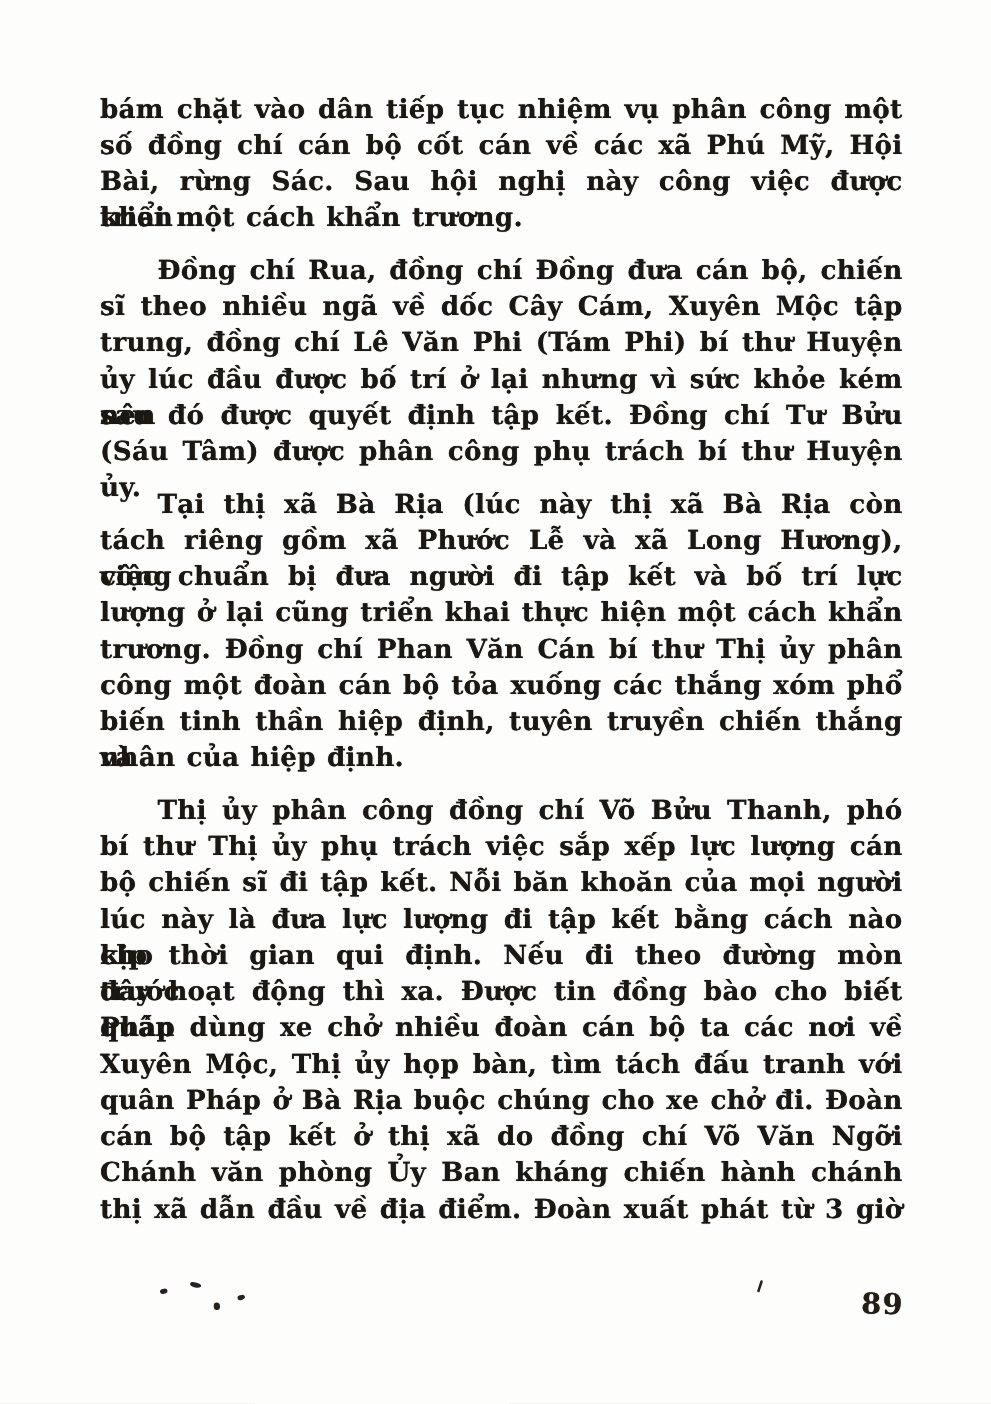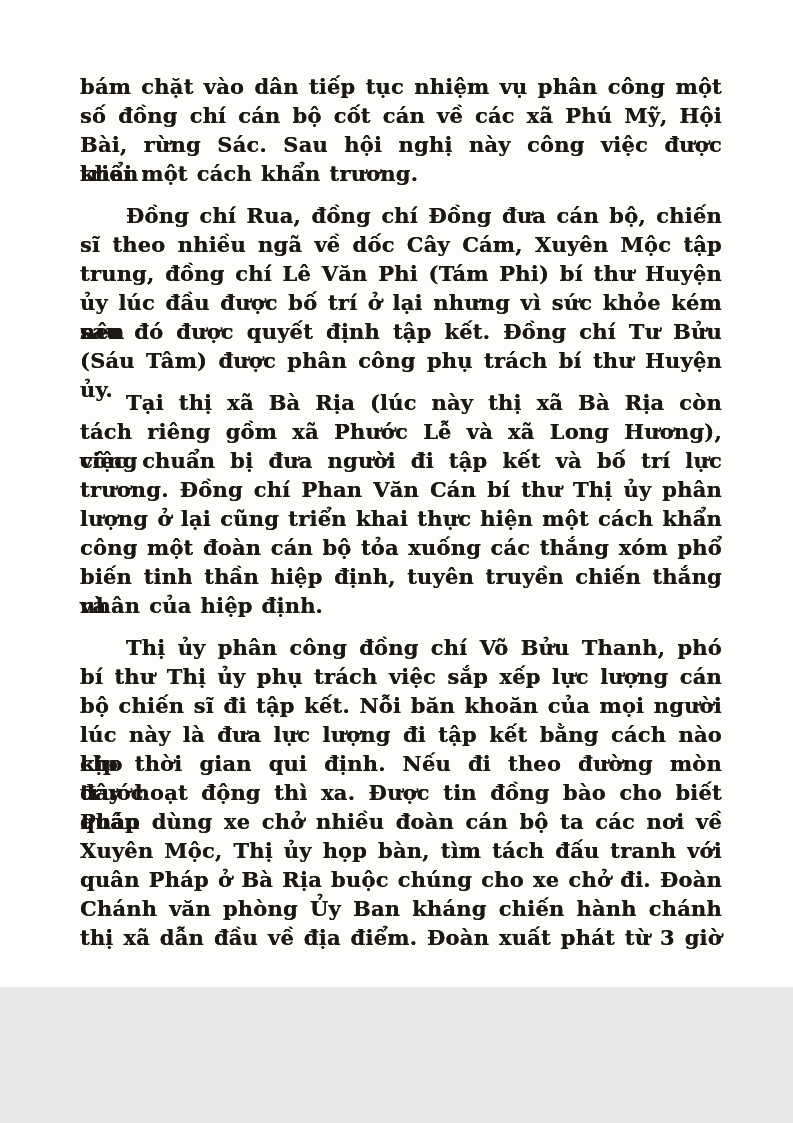--- a/index.html
+++ b/index.html
@@ -3,21 +3,21 @@
 <meta charset="utf-8">
 <style>
   html, body {
     margin: 0;
     padding: 0;
     background: #e8e8e6;
   }
   .page {
     position: relative;
     width: 793px;
-    height: 987px;
+    height: 1123px;
     margin: 0 auto;
     background: #fdfdfb;
     color: #1b1712;
     font-family: "DejaVu Serif", "Liberation Serif", serif;
     overflow: hidden;
   }
   .text-block {
     position: absolute;
     left: 80px;
     top: 72px;
@@ -99,37 +99,38 @@
       <span class="line">trung, đồng chí Lê Văn Phi (Tám Phi) bí thư Huyện</span>
       <span class="line">ủy lúc đầu được bố trí ở lại nhưng vì sức khỏe kém nên</span>
       <span class="line">sau đó được quyết định tập kết. Đồng chí Tư Bửu</span>
       <span class="line">(Sáu Tâm) được phân công phụ trách bí thư Huyện ủy.</span>
     </p>
 
     <p class="para">
       <span class="line indent">Tại thị xã Bà Rịa (lúc này thị xã Bà Rịa còn</span>
       <span class="line">tách riêng gồm xã Phước Lễ và xã Long Hương), công</span>
       <span class="line">việc chuẩn bị đưa người đi tập kết và bố trí lực</span>
+      <span class="line">lượng ở lại cũng triển khai thực hiện một cách khẩn</span>
       <span class="line">trương. Đồng chí Phan Văn Cán bí thư Thị ủy phân</span>
-      <span class="line">lượng ở lại cũng triển khai thực hiện một cách khẩn</span>
       <span class="line">công một đoàn cán bộ tỏa xuống các thắng xóm phổ</span>
       <span class="line">biến tinh thần hiệp định, tuyên truyền chiến thắng và</span>
       <span class="line short">nhân của hiệp định.</span>
     </p>
 
     <p class="para">
       <span class="line indent">Thị ủy phân công đồng chí Võ Bửu Thanh, phó</span>
       <span class="line">bí thư Thị ủy phụ trách việc sắp xếp lực lượng cán</span>
       <span class="line">bộ chiến sĩ đi tập kết. Nỗi băn khoăn của mọi người</span>
       <span class="line">lúc này là đưa lực lượng đi tập kết bằng cách nào cho</span>
       <span class="line">kịp thời gian qui định. Nếu đi theo đường mòn trước</span>
       <span class="line">đây hoạt động thì xa. Được tin đồng bào cho biết quân</span>
       <span class="line">Pháp dùng xe chở nhiều đoàn cán bộ ta các nơi về</span>
       <span class="line">Xuyên Mộc, Thị ủy họp bàn, tìm tách đấu tranh với</span>
       <span class="line">quân Pháp ở Bà Rịa buộc chúng cho xe chở đi. Đoàn</span>
+      <span class="line">cán bộ tập kết ở thị xã do đồng chí Võ Văn Ngỡi</span>
       <span class="line">Chánh văn phòng Ủy Ban kháng chiến hành chánh</span>
       <span class="line">thị xã dẫn đầu về địa điểm. Đoàn xuất phát từ 3 giờ</span>
     </p>
 
   </main>
 
   <span class="ink-speck speck-1"></span>
   <span class="ink-speck speck-2"></span>
   <span class="ink-speck speck-3"></span>
   <span class="ink-speck speck-4"></span>

